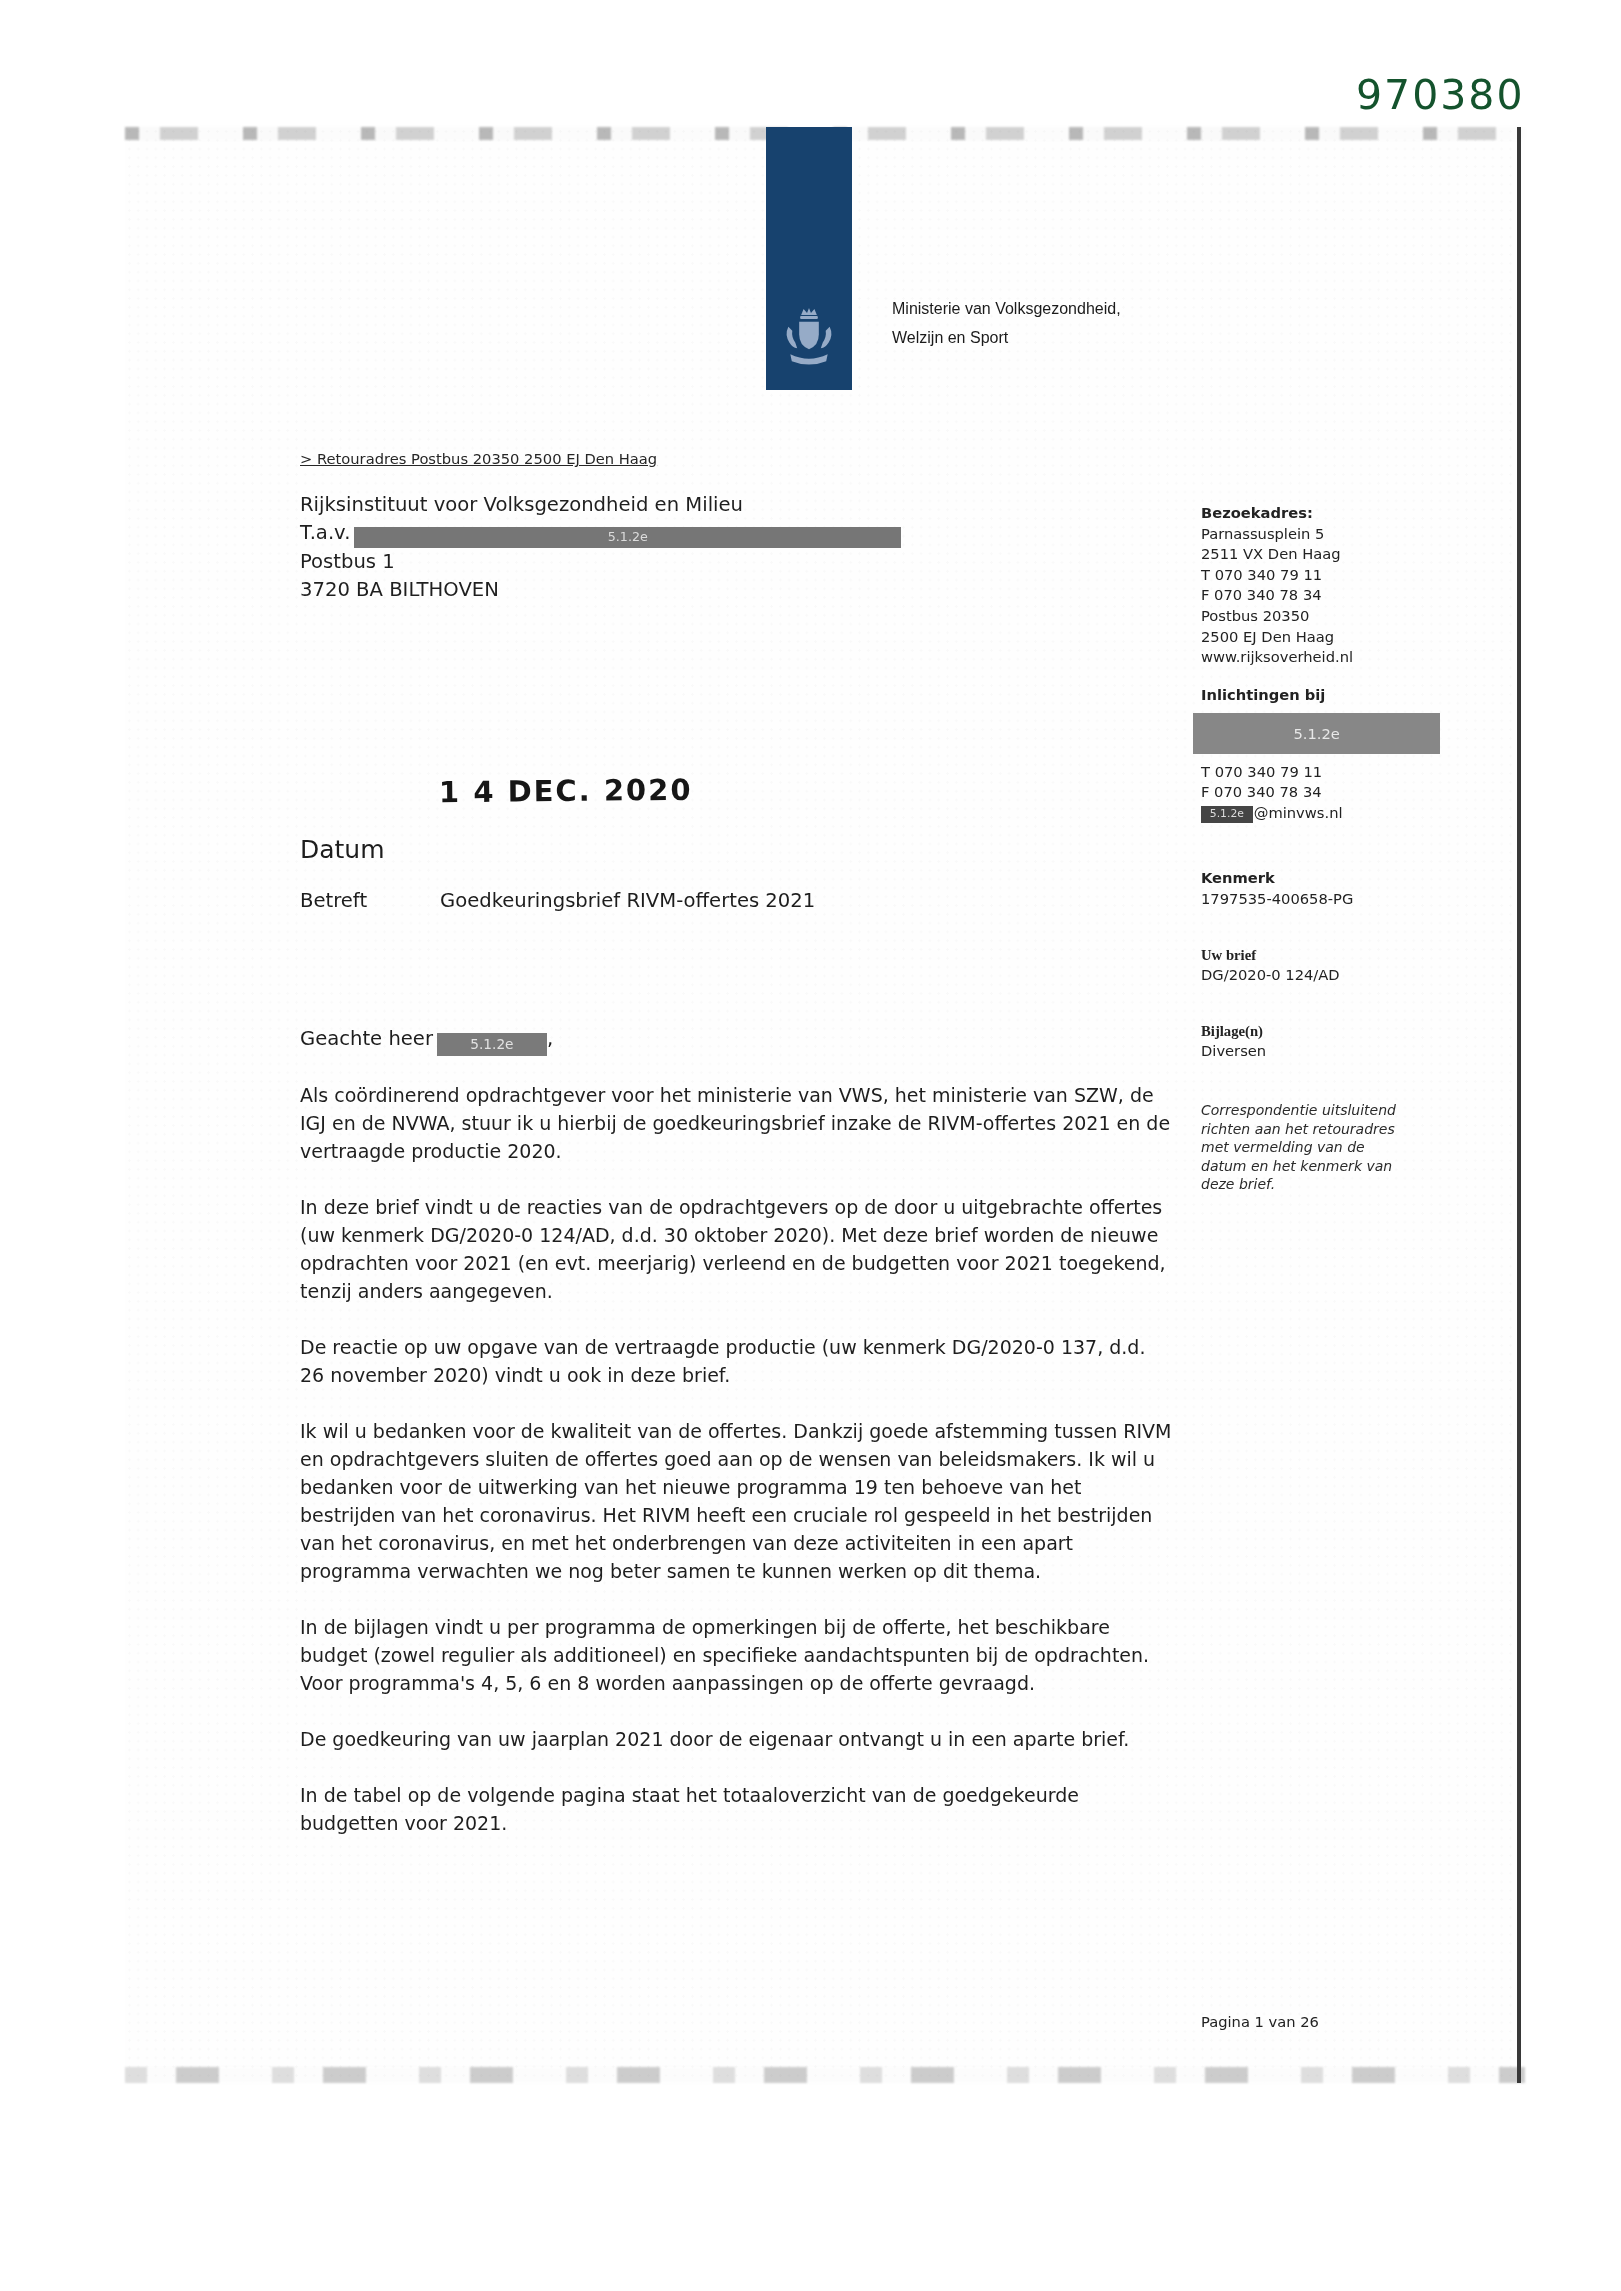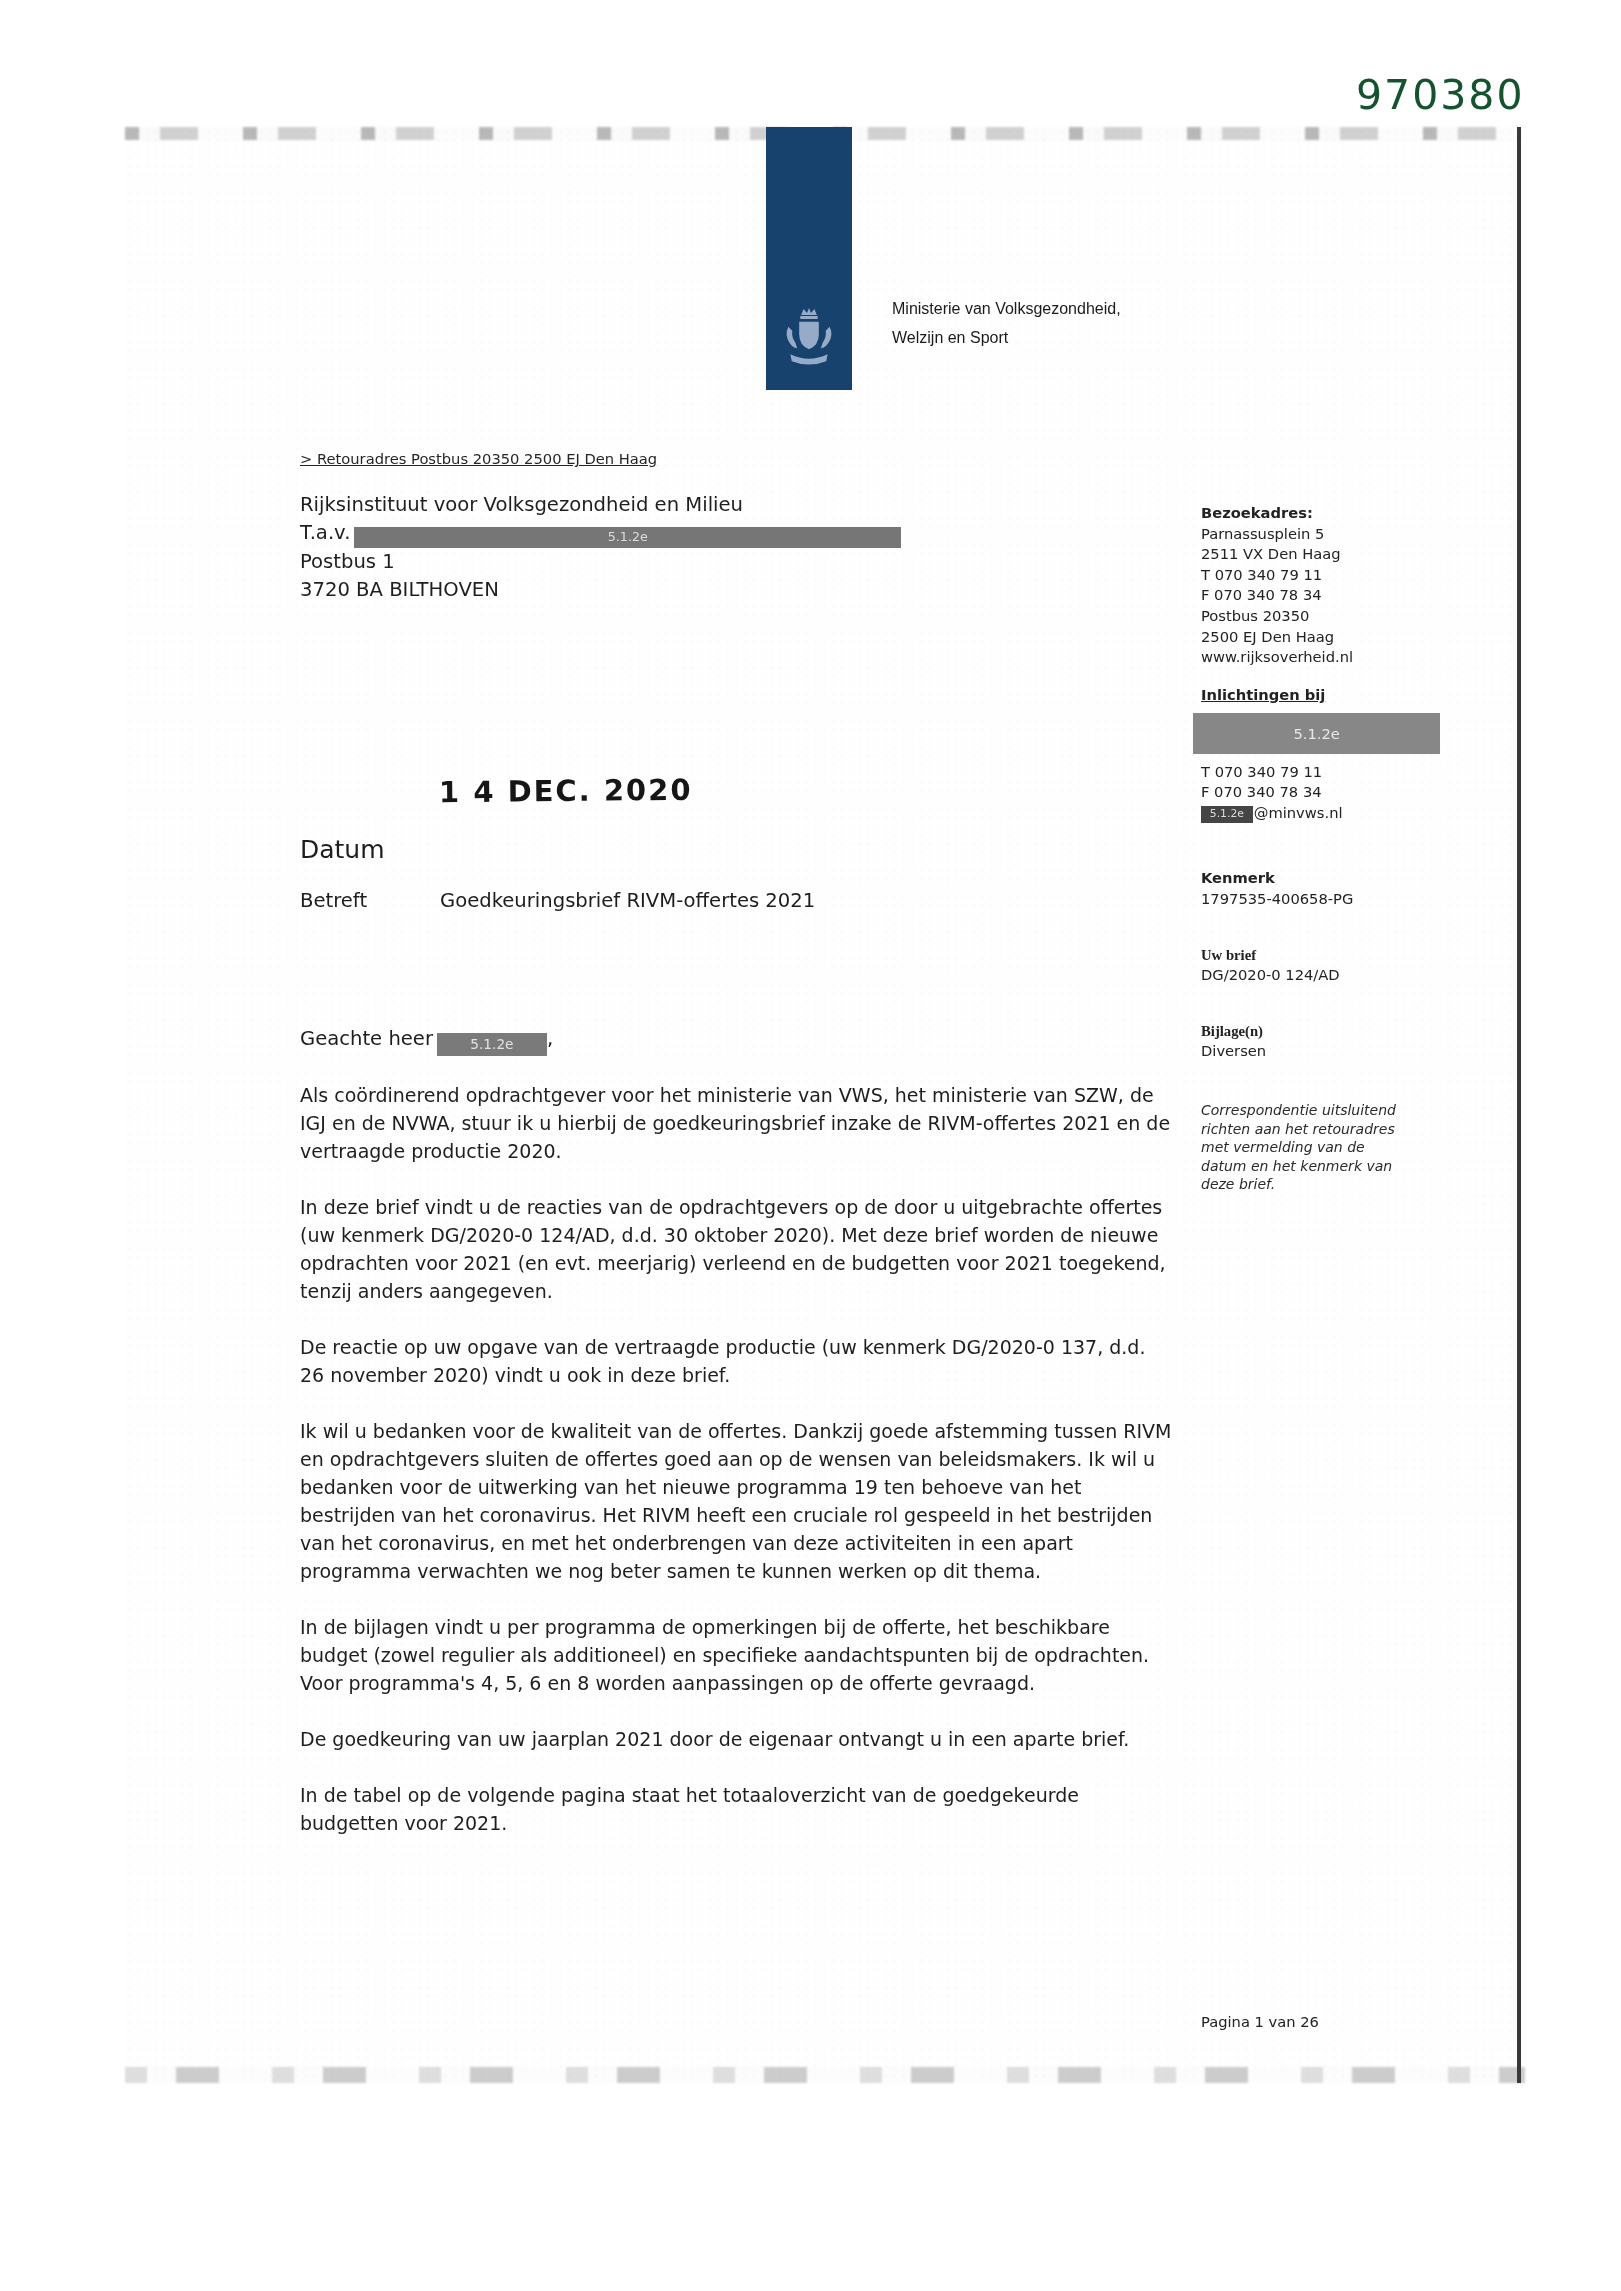--- a/index.html
+++ b/index.html
@@ -67,21 +67,21 @@
     background:#767676; color:#dcdcdc; font-size:12.7px; line-height:20.6px;
     text-align:center; vertical-align:-2px;
   }
 
   
   .sidebar {
     position:absolute; left:1076px; top:376px; width:247px;
     font-size:14.7px; line-height:20.6px; color:#222222;
   }
   .sb-label { font-weight:bold; }
-  .mt-inl { margin-top:17.6px;text-decoration:underline; }
+  .mt-inl { margin-top:17.6px; }
   .mt-blk { margin-top:45px; }
   .mt-sec { margin-top:35px;font-family:Liberation Serif, serif; }
   .redact-block {
     width:247px; height:41px; margin:6.9px 0 7.8px -7.8px;
     background:#878787; color:#e8e8e8; font-size:14.7px; line-height:41px;
     text-align:center;
   }
   .redact-chip {
     display:inline-block; background:#454545; color:#dddddd;
     font-size:10.8px; line-height:14.7px; padding:1px 8.8px; vertical-align:1px;

